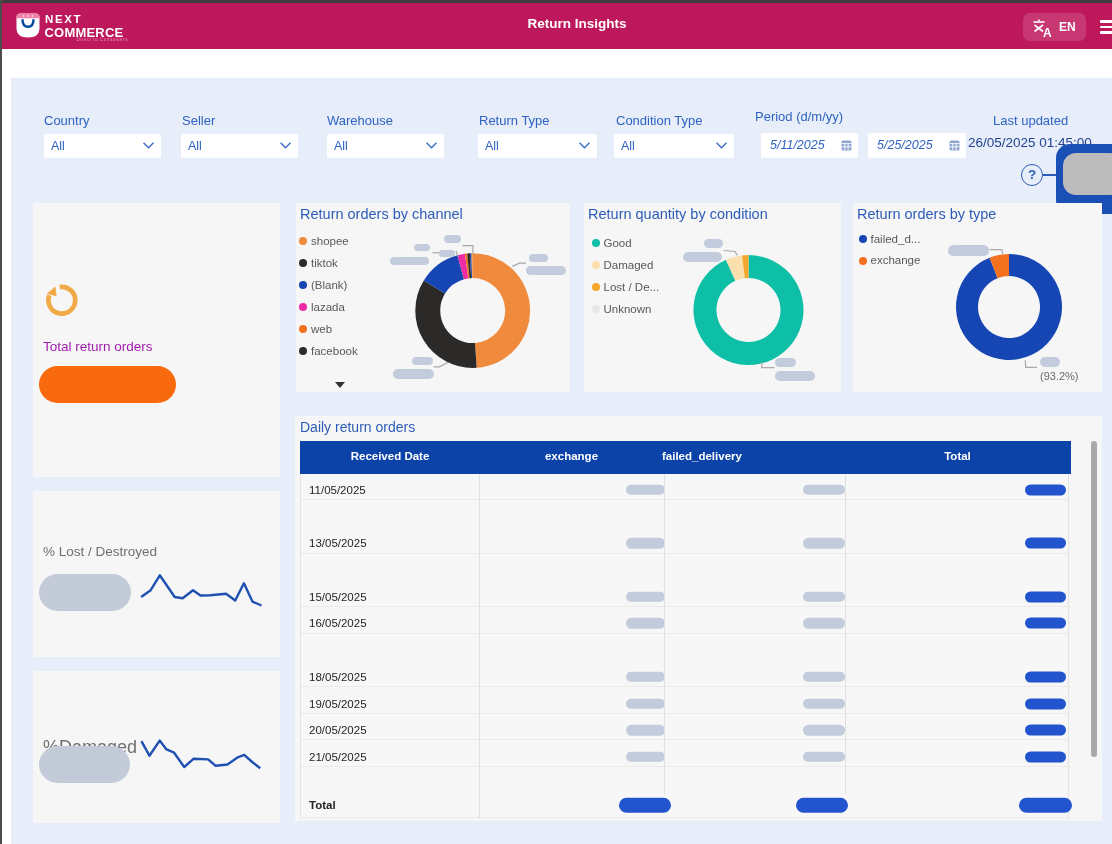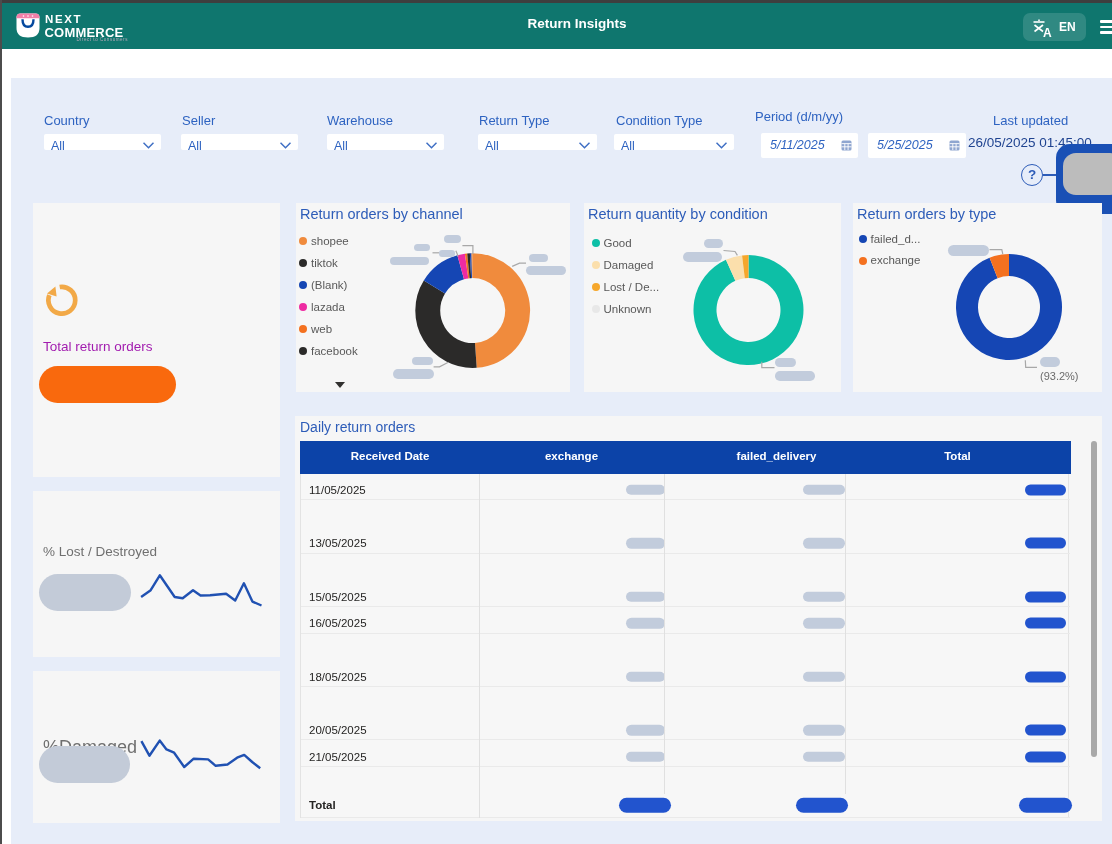--- a/index.html
+++ b/index.html
@@ -3,39 +3,39 @@
 <style>
 * { margin:0; padding:0; box-sizing:border-box; }
 html,body { width:1112px; height:844px; overflow:hidden; background:#fff;
   font-family:"Liberation Sans", sans-serif; position:relative; }
 .abs { position:absolute; }
 .card { position:absolute; background:#F6F6F6; }
 .ctitle { position:absolute; font-size:14.5px; color:#2D5CB8; white-space:nowrap; }
 .leg { position:absolute; font-size:11.5px; color:#595959; white-space:nowrap; }
 .leg i { display:inline-block; width:8px; height:8px; border-radius:50%; margin-right:4px; vertical-align:-0.5px; }
 .flabel { position:absolute; font-size:13px; color:#2E63C1; white-space:nowrap; }
-.dd { position:absolute; background:#fff; height:16px; border-radius:2px;text-align:center; }
+.dd { position:absolute; background:#fff; height:24px; border-radius:2px;text-align:center; }
 .dd span { position:absolute; left:7px; top:4.5px; font-size:12.5px; color:#2E63C1; }
 .dd svg { position:absolute; right:7px; top:8px; }
 .dinput { position:absolute; background:#fff; height:25px; border-radius:2px; }
 .dinput span { position:absolute; left:9px; top:5px; font-size:12.5px; color:#2E63C1;font-style:italic; }
 .trow { position:absolute; left:0; width:769px; border-bottom:1px solid #EAEAEA; }
 .tdate { position:absolute; left:8px; top:calc(50% + 3.6px); transform:translateY(-50%); font-size:11.5px; color:#252423; }
 .gpill { position:absolute; top:calc(50% + 3.6px); transform:translateY(-50%); height:10.5px; border-radius:5.5px; background:#C2CCDC; }
 .bpill { position:absolute; top:calc(50% + 3.6px); transform:translateY(-50%); height:11px; border-radius:5.5px; background:#2254CE; }
 .bpill.big { height:14.5px; border-radius:7.5px; top:50%; }
 .trow.total .tdate { top:50%; }
 .vline { position:absolute; top:0; width:1px; background:#E0E0E0; }
 </style></head>
 <body>
 
 <div class="abs" style="left:0;top:0;width:1112px;height:3px;background:#3E3E3E"></div>
 <div class="abs" style="left:0;top:0;width:1.5px;height:844px;background:#4C4C4C"></div>
 
-<div class="abs" style="left:1.5px;top:3px;width:1110.5px;height:45.5px;background:#0f766e">
+<div class="abs" style="left:1.5px;top:3px;width:1110.5px;height:45.5px;background:#be185d">
 
   <svg class="abs" style="left:14.5px;top:9.5px" width="24" height="25" viewBox="0 0 24 25">
     <path d="M0.5,4.5 Q0.5,0.5 4.5,0.5 H19.5 Q23.5,0.5 23.5,4.5 V15 Q23.5,24.5 12,24.5 Q0.5,24.5 0.5,15 Z" fill="#fff"></path>
     <path d="M0.5,4.5 Q0.5,0.5 4.5,0.5 H19.5 Q23.5,0.5 23.5,4.5 V5.3 H0.5 Z" fill="#F27FA8"></path>
     <circle cx="7.5" cy="3" r="0.8" fill="#fff"></circle>
       <circle cx="12" cy="3" r="0.8" fill="#fff"></circle>
       <circle cx="16.5" cy="3" r="0.8" fill="#fff"></circle>
     <path d="M6.5,6.2 Q6.5,13.8 12,13.8 Q17.5,13.8 17.5,6.2" fill="none" stroke="#05499E" stroke-width="2.4"></path>
   </svg>
   <div class="abs" style="left:43.5px;top:10.2px;font-size:11.5px;font-weight:bold;letter-spacing:1.6px;color:#fff">NEXT</div>
@@ -216,21 +216,21 @@
 <div style="position:absolute;left:1040px;top:356.5px;width:20px;height:10.8px;border-radius:5.4px;background:#C2CCDC"></div>
 <div class="abs" style="left:1040px;top:369.5px;font-size:11px;color:#6B6B6B">(93.2%)</div>
 
 <div class="card" style="left:295px;top:415.5px;width:807px;height:405.5px"></div>
 <div class="ctitle" style="left:300px;top:419px;font-size:14px">Daily return orders</div>
 <div class="abs" style="left:300px;top:441px;width:769px;height:376.5px;border:1px solid #E3E3E3;border-top:none;background:#F7F7F7">
   <div class="abs" style="left:-1px;top:-0px;width:771px;height:32.5px;background:#0C43A8;margin-top:0px"></div>
   <div class="abs" style="left:0;top:0;width:769px;height:32.5px;color:#fff;font-size:11.5px;font-weight:bold">
     <span class="abs" style="left:0;width:178px;text-align:center;top:9px">Received Date</span>
     <span class="abs" style="left:178px;width:185px;text-align:center;top:9px">exchange</span>
-    <span class="abs" style="left:385px;width:181px;text-align:center;top:9px">failed_delivery</span>
+    <span class="abs" style="left:361px;width:181px;top:9px">failed_delivery</span>
     <span class="abs" style="left:544px;width:225px;text-align:center;top:9px">Total</span>
   </div>
   <div class="trow" style="top:32.5px;height:26.7px">
 <span class="tdate">11/05/2025</span>
 <span class="gpill" style="left:324.5px;width:39px"></span>
 <span class="gpill" style="left:501.5px;width:42px"></span>
 <span class="bpill" style="left:723.5px;width:41.5px"></span>
 </div>
     <div class="trow" style="top:85.9px;height:26.7px">
 <span class="tdate">13/05/2025</span>
@@ -245,20 +245,26 @@
 <span class="bpill" style="left:723.5px;width:41.5px"></span>
 </div>
     <div class="trow" style="top:166.0px;height:26.7px">
 <span class="tdate">16/05/2025</span>
 <span class="gpill" style="left:324.5px;width:39px"></span>
 <span class="gpill" style="left:501.5px;width:42px"></span>
 <span class="bpill" style="left:723.5px;width:41.5px"></span>
 </div>
     <div class="trow" style="top:219.4px;height:26.7px">
 <span class="tdate">18/05/2025</span>
+<span class="gpill" style="left:324.5px;width:39px"></span>
+<span class="gpill" style="left:501.5px;width:42px"></span>
+<span class="bpill" style="left:723.5px;width:41.5px"></span>
+</div>
+    <div class="trow" style="top:246.1px;height:26.7px">
+<span class="tdate">19/05/2025</span>
 <span class="gpill" style="left:324.5px;width:39px"></span>
 <span class="gpill" style="left:501.5px;width:42px"></span>
 <span class="bpill" style="left:723.5px;width:41.5px"></span>
 </div>
     <div class="trow" style="top:272.8px;height:26.7px">
 <span class="tdate">20/05/2025</span>
 <span class="gpill" style="left:324.5px;width:39px"></span>
 <span class="gpill" style="left:501.5px;width:42px"></span>
 <span class="bpill" style="left:723.5px;width:41.5px"></span>
 </div>

